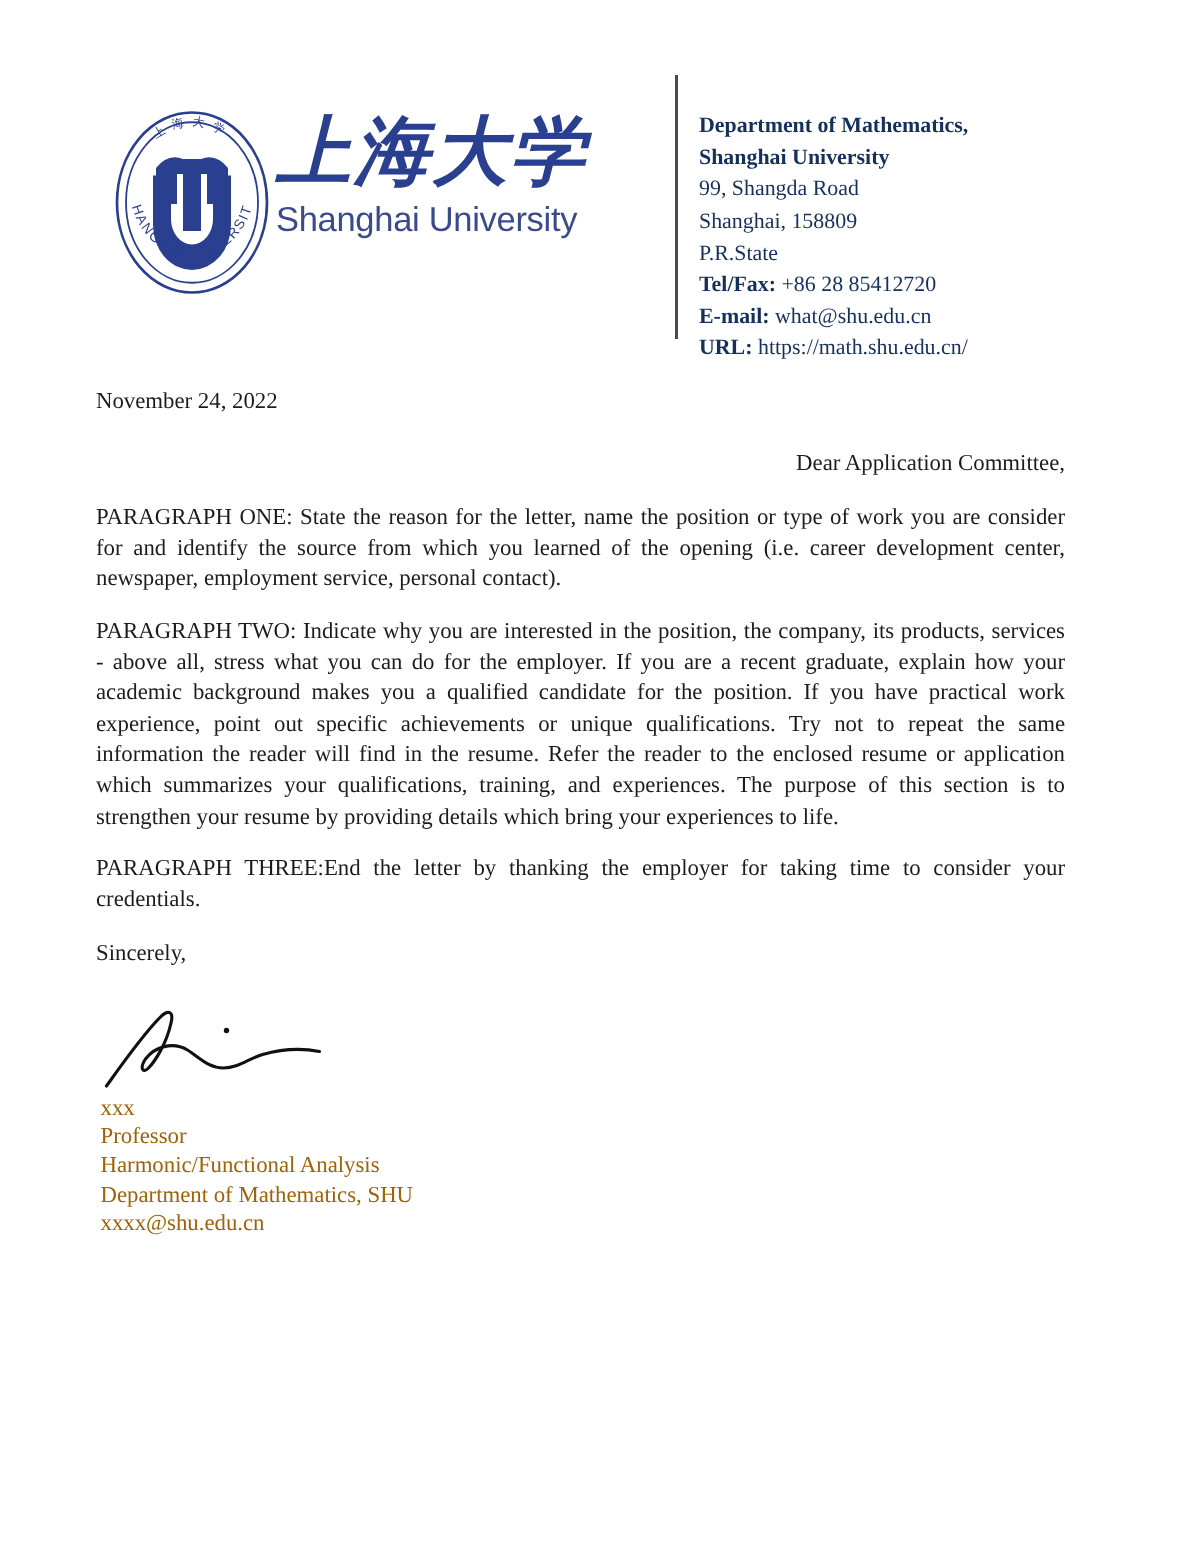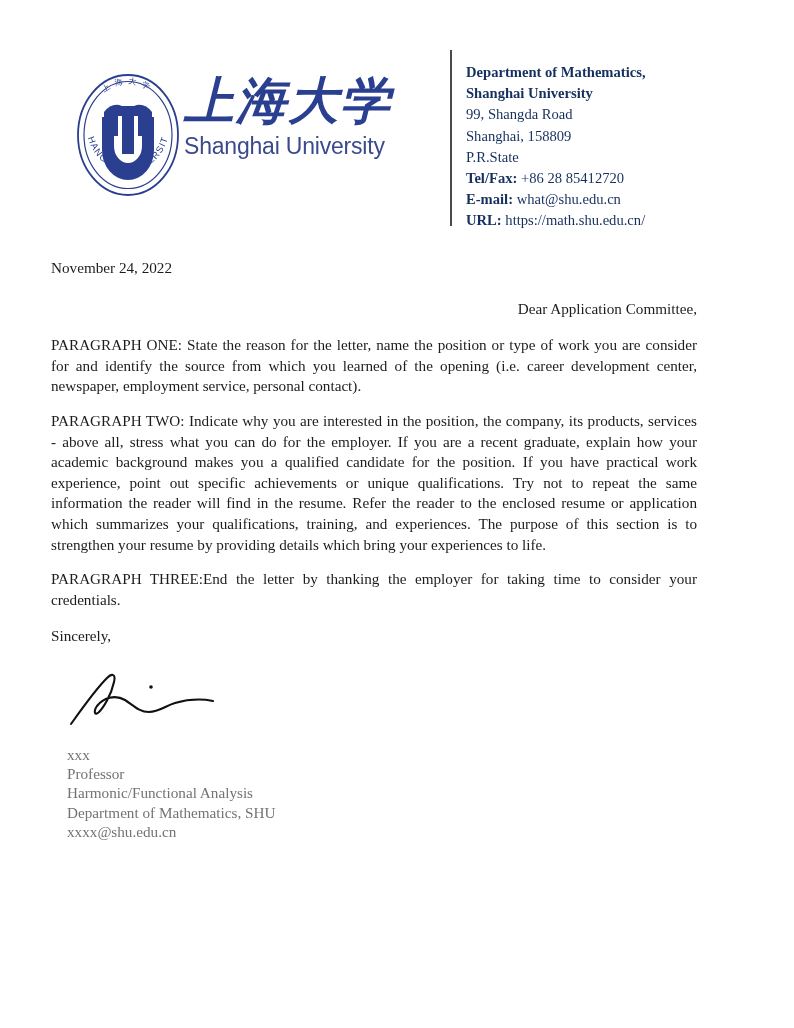--- a/index.html
+++ b/index.html
@@ -73,34 +73,34 @@
     left: 450px;
     top: 50px;
     width: 1.6px;
     height: 176px;
     background: #4a4a4a;
   }
 
   .address-block {
     position: absolute;
     left: 466px;
-    top: 62px;
+    top: 74px;
     width: 300px;
     font-size: 14.6px;
     line-height: 21.2px;
     color: #16305e;
   }
   .address-block .ln { white-space: nowrap; }
   .address-block .b { font-weight: 700; }
   .address-block .v { font-weight: 400; }
 
   
   .letter-body {
     position: absolute;
-    left: 51px;
+    left: 64px;
     top: 258px;
     width: 646px;
     font-size: 15.2px;
     line-height: 20.6px;
     color: #1c1c1c;
   }
 
   .line-block { margin: 0 0 19.5px 0; }
   .date-line  { margin: 0 0 20px 0; }
   .para {
@@ -117,24 +117,24 @@
     position: absolute;
     left: 67px;
     top: 668px;
     width: 400px;
   }
   .sig-mark { width: 170px; height: 62px; display: block; }
 
   .sig-details {
     position: absolute;
     left: 67px;
-    top: 745px;
+    top: 729px;
     font-size: 15.2px;
     line-height: 19.2px;
-    color: #737373;
+    color: #a16207;
   }
   .sig-details div { white-space: nowrap; }
 </style>
 </head>
 <body>
 
 <div class="letterhead">
 
   <div class="logo-block">
 

